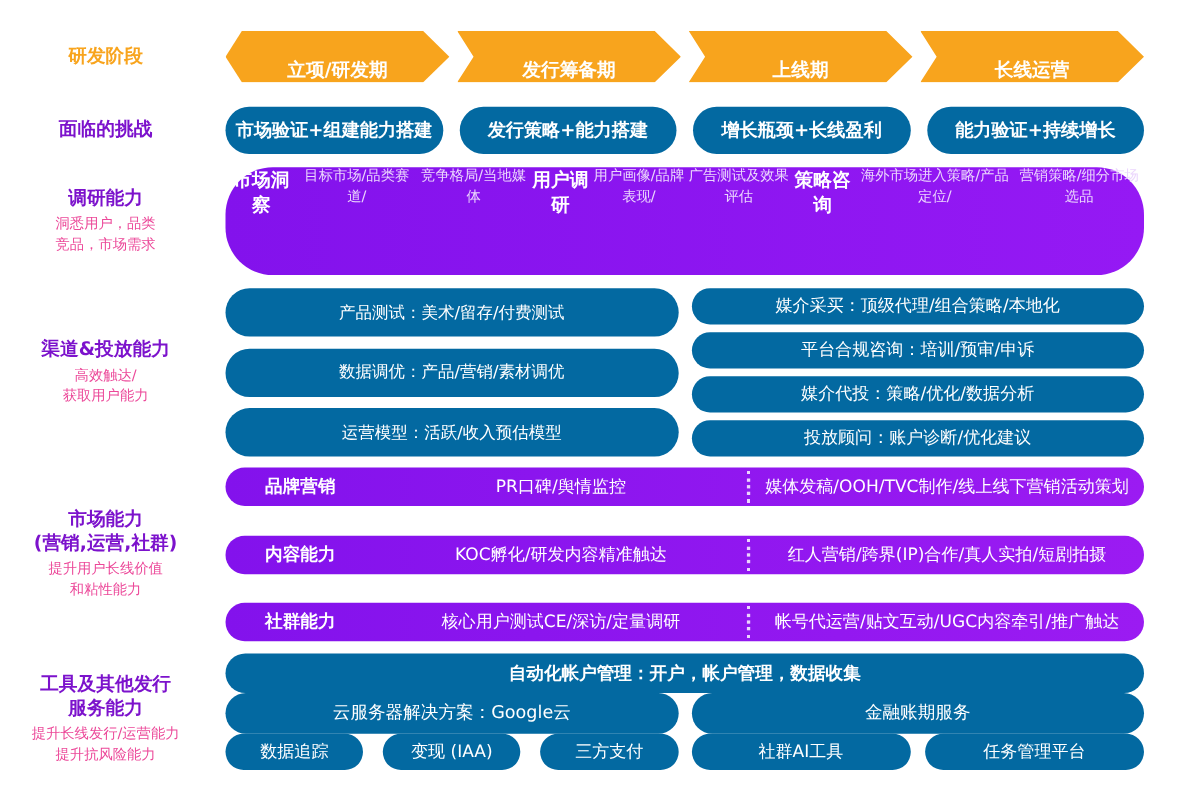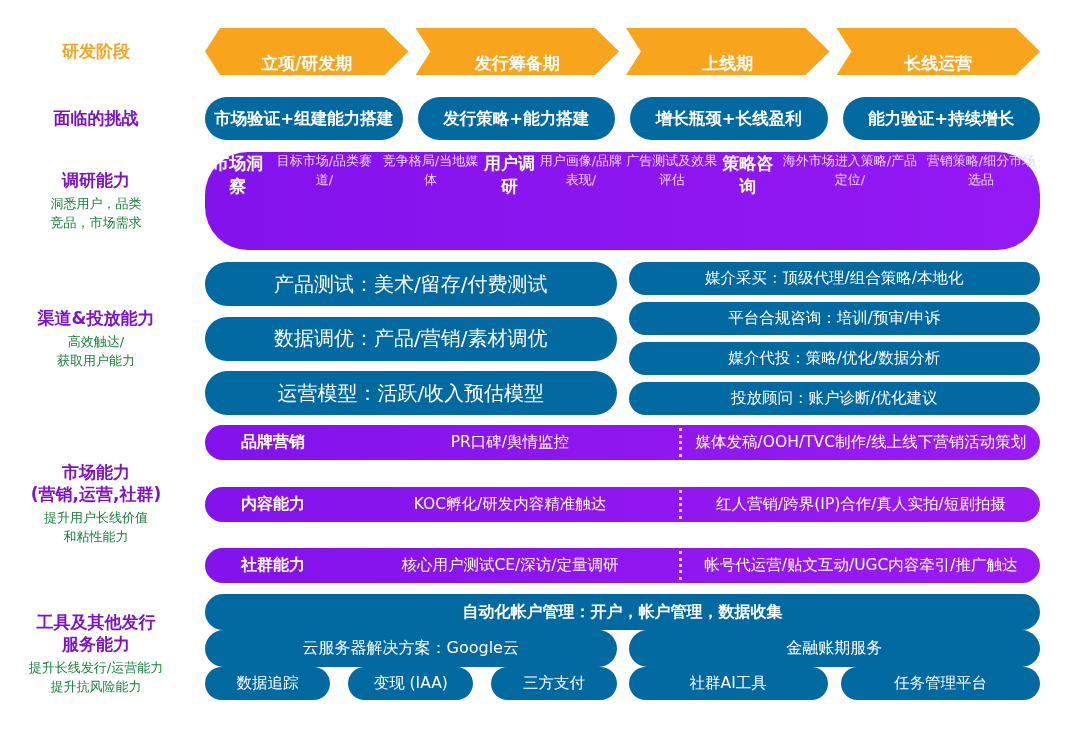--- a/index.html
+++ b/index.html
@@ -9,21 +9,21 @@
   }
   .row{display:flex;align-items:stretch;}
   .label-cell{
     flex:0 0 192px;width:192px;display:flex;flex-direction:column;
     justify-content:center;align-items:center;text-align:center;
   }
   .content{flex:1;margin-left:13px;margin-right:40px;}
 
   .lab-title{color:#7C12CC;font-weight:700;font-size:17px;line-height:1.3;white-space:pre-line;}
   .lab-title.orange{color:#F8A41D;}
-  .lab-sub{color:#15803d;font-size:13px;line-height:1.45;margin-top:4px;white-space:pre-line;}
+  .lab-sub{color:#ec4899;font-size:13px;line-height:1.45;margin-top:4px;white-space:pre-line;}
 
   
   .row-stages{margin-top:28px;height:47px;}
   .arrows{display:flex;gap:7px;height:100%;}
   .arrow{
     flex:1;background:#F8A41D;color:#fff;font-weight:700;font-size:17px;
     display:flex;align-items:flex-end;justify-content:center;
     clip-path:polygon(0 0,calc(100% - 24px) 0,100% 50%,calc(100% - 24px) 100%,0 100%,15px 50%);
   }
   .arrow.first{
@@ -47,21 +47,21 @@
   }
   .bigcol{display:flex;flex-direction:row;justify-content:center;text-align:center;}
   .bigcol .title{font-weight:700;font-size:17px;margin-bottom:3px;}
   .bigcol .line{font-size:13px;color:#EBD6FD;line-height:1.45;}
   .col-1{flex:1.12;} .col-2{flex:0.95;} .col-3{flex:1.30;}
 
   
   .row-channel{margin-top:12px;height:153px;}
   .channel{display:flex;gap:12px;height:100%;}
   .channel-col{flex:1;display:flex;flex-direction:column;justify-content:space-between;}
-  .ch-left-pill{height:44px;border-radius:22px;font-size:20px;font-weight:500;}
+  .ch-left-pill{height:44px;border-radius:22px;font-size:15px;font-weight:500;}
   .ch-right-pill{height:33px;border-radius:17px;font-size:15.5px;font-weight:500;}
 
   
   .row-market{margin-top:10px;height:158px;}
   .market{display:flex;flex-direction:column;justify-content:space-between;height:100%;}
   .bright{background:linear-gradient(90deg,#8312EC,#9B1BF2);color:#fff;}
   .market-banner{
     height:36px;border-radius:18px;display:flex;align-items:center;justify-content:center;
     font-size:16px;font-weight:600;
   }

